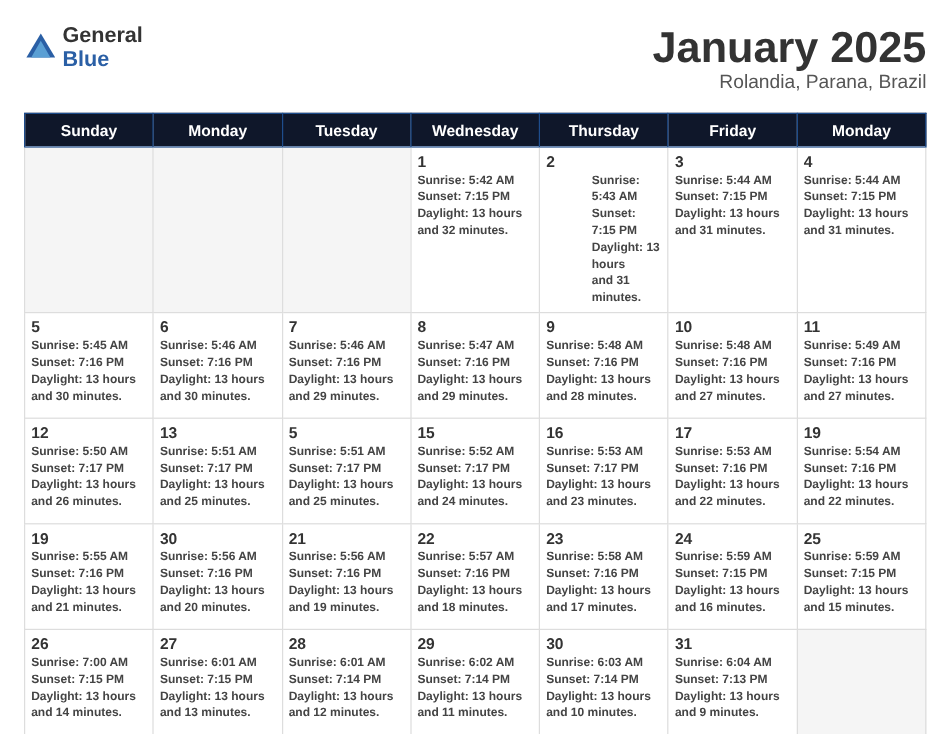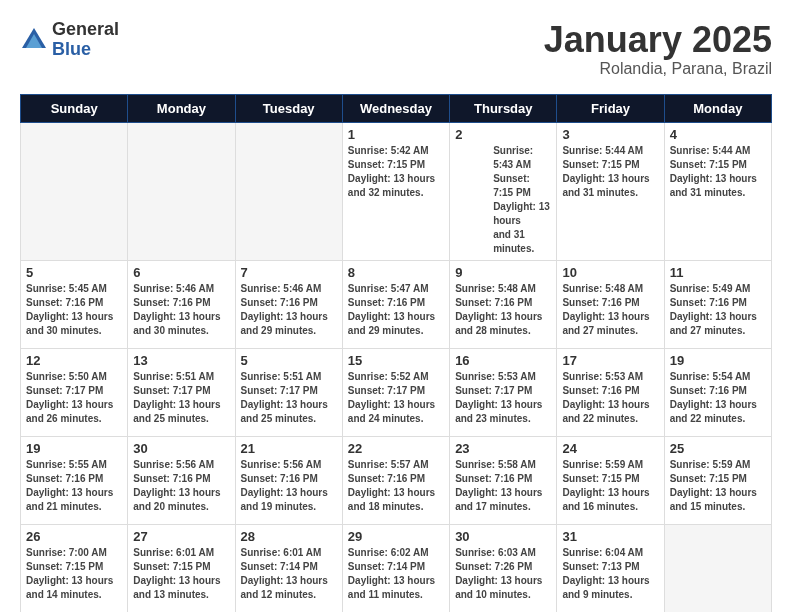--- a/index.html
+++ b/index.html
@@ -338,21 +338,21 @@
         <td>
           <div class="day-num">29</div>
           <div class="day-info" style="white-space: pre-line;">Sunrise: 6:02 AM
 Sunset: 7:14 PM
 Daylight: 13 hours
 and 11 minutes.</div>
         </td>
         <td>
           <div class="day-num">30</div>
           <div class="day-info" style="white-space: pre-line;">Sunrise: 6:03 AM
-Sunset: 7:26 PM
+Sunset: 7:14 PM
 Daylight: 13 hours
 and 10 minutes.</div>
         </td>
         <td>
           <div class="day-num">31</div>
           <div class="day-info" style="white-space: pre-line;">Sunrise: 6:04 AM
 Sunset: 7:13 PM
 Daylight: 13 hours
 and 9 minutes.</div>
         </td>

